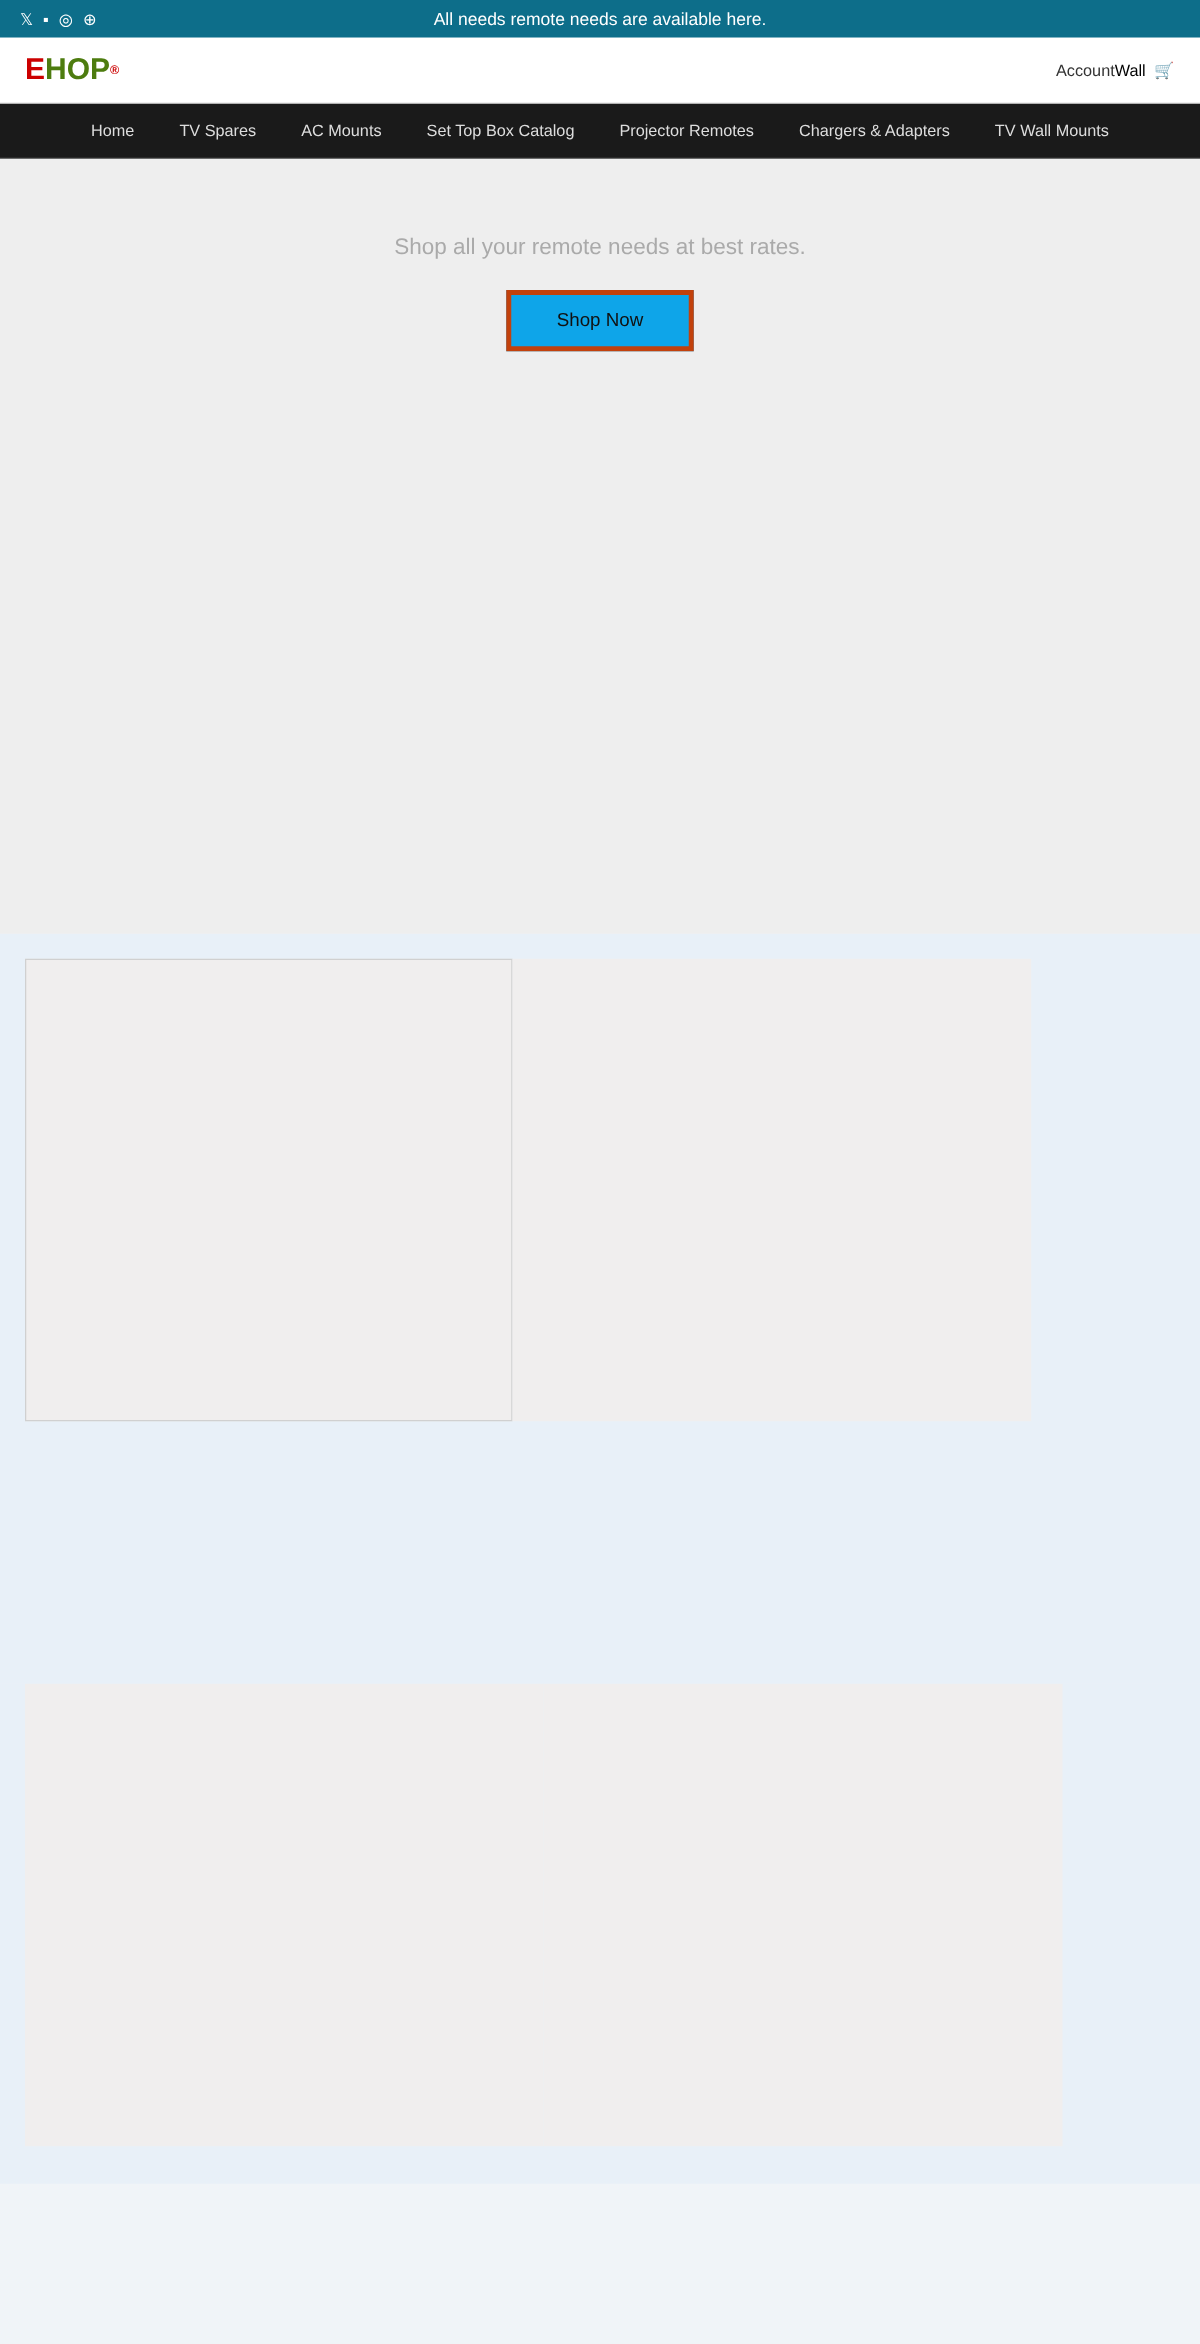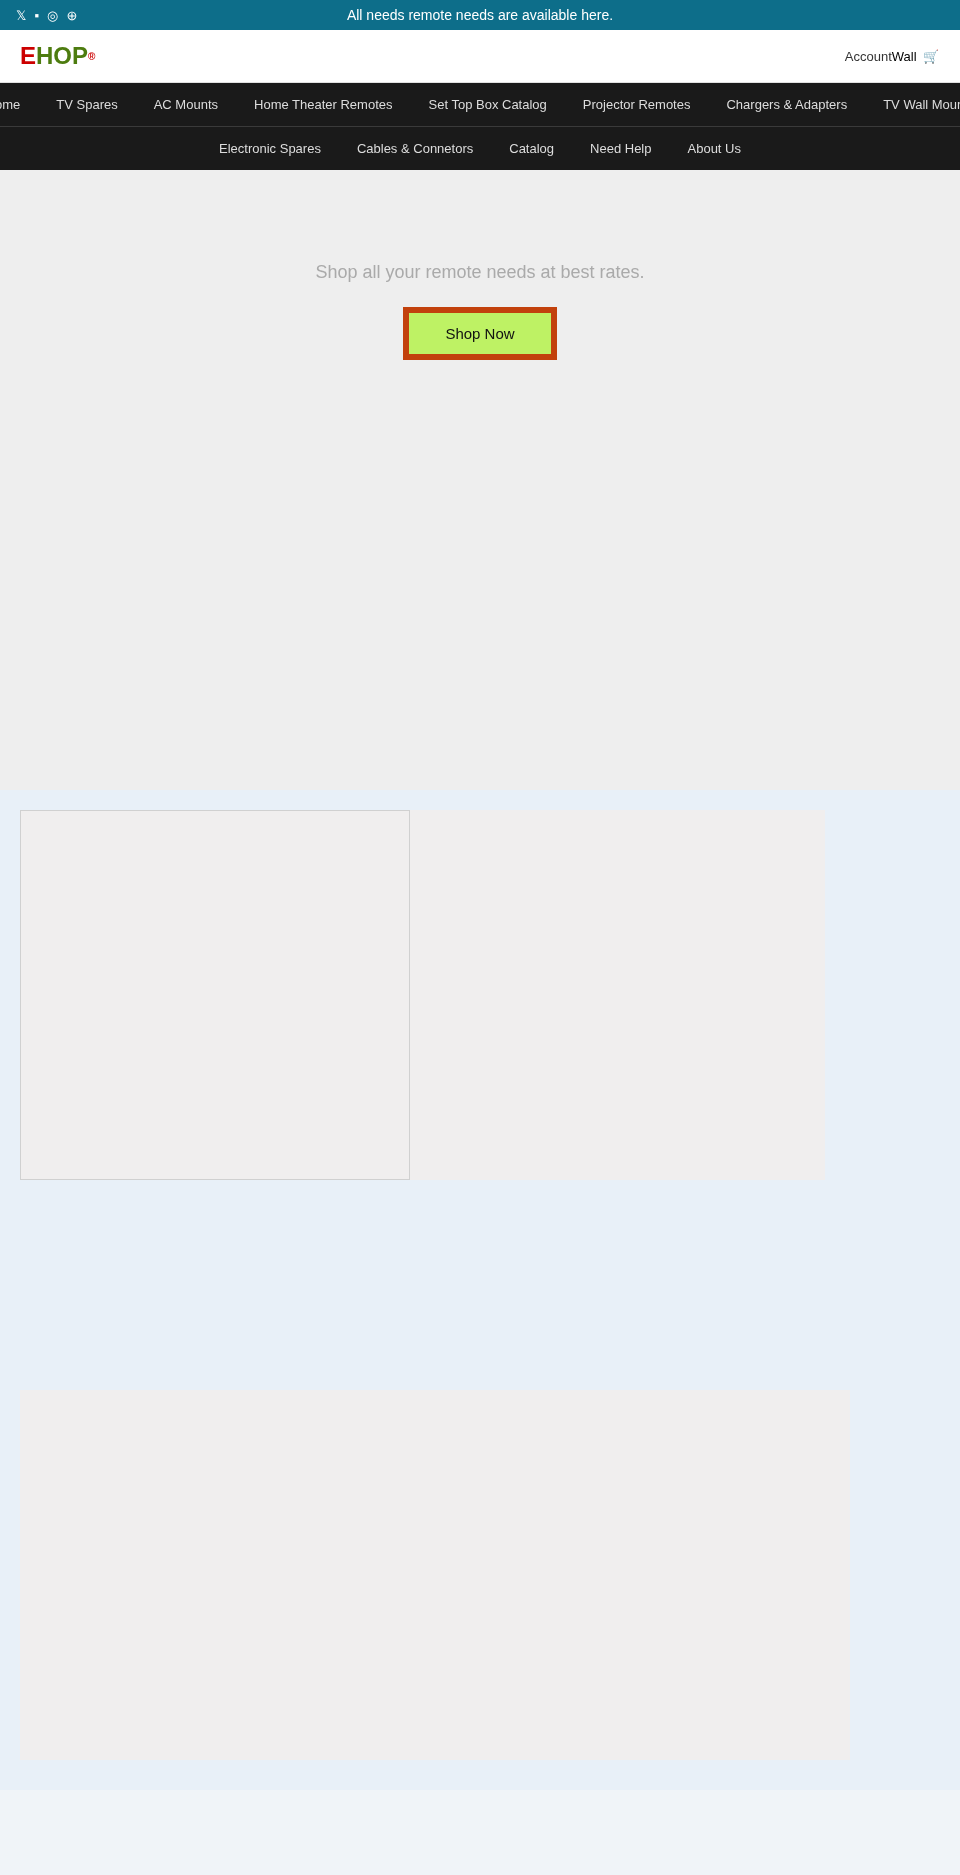--- a/index.html
+++ b/index.html
@@ -88,27 +88,26 @@
       justify-content: flex-start;
       padding-top: 60px;
       position: relative;
     }
 
     .hero-text {
       color: #aaaaaa;
       font-size: 18px;
       margin-bottom: 24px;
       text-align: center;
-      margin-top: 32px;
     }
 
     .hero-btn {
-      background: #bef264;
+      background: #0ea5e9;
       color: #111111;
-      border: 6px solid #c2410c;
+      border: 4px solid #c2410c;
       padding: 12px 36px;
       font-size: 15px;
       cursor: pointer;
       display: inline-block;
       text-decoration: none;
     }
 
     
     .lower-section {
       background: #e8f0f8;
@@ -216,34 +215,26 @@
       <span>🛒</span>
     </span>
   </div>
 </div>
 
 <nav class="main-nav">
   <div class="nav-row-1">
     <a class="nav-item" href="#">Home</a>
     <a class="nav-item" href="#">TV Spares</a>
     <a class="nav-item" href="#">AC Mounts</a>
-    <a class="nav-item" href="#">Home Theater Remotes</a>
     <a class="nav-item" href="#">Set Top Box Catalog</a>
     <a class="nav-item" href="#">Projector Remotes</a>
     <a class="nav-item" href="#">Chargers &amp; Adapters</a>
     <a class="nav-item" href="#">TV Wall Mounts</a>
   </div>
   <hr class="nav-divider">
-  <div class="nav-row-2">
-    <a class="nav-item" href="#">Electronic Spares</a>
-    <a class="nav-item" href="#">Cables &amp; Connetors</a>
-    <a class="nav-item" href="#">Catalog</a>
-    <a class="nav-item" href="#">Need Help</a>
-    <a class="nav-item" href="#">About Us</a>
-  </div>
 </nav>
 
 <div class="hero" style="min-height:620px;">
   <p class="hero-text">Shop all your remote needs at best rates.</p>
   <a class="hero-btn" href="#">Shop Now</a>
 </div>
 
 <div class="lower-section">
   <div class="card-grid">
     <div class="card-box" style="min-height:370px;"></div>

